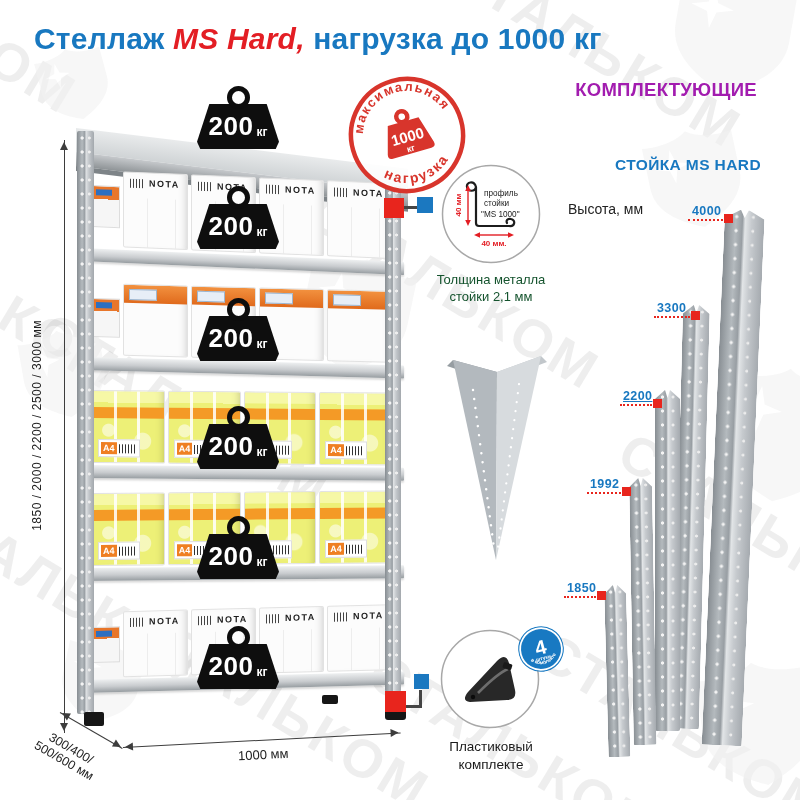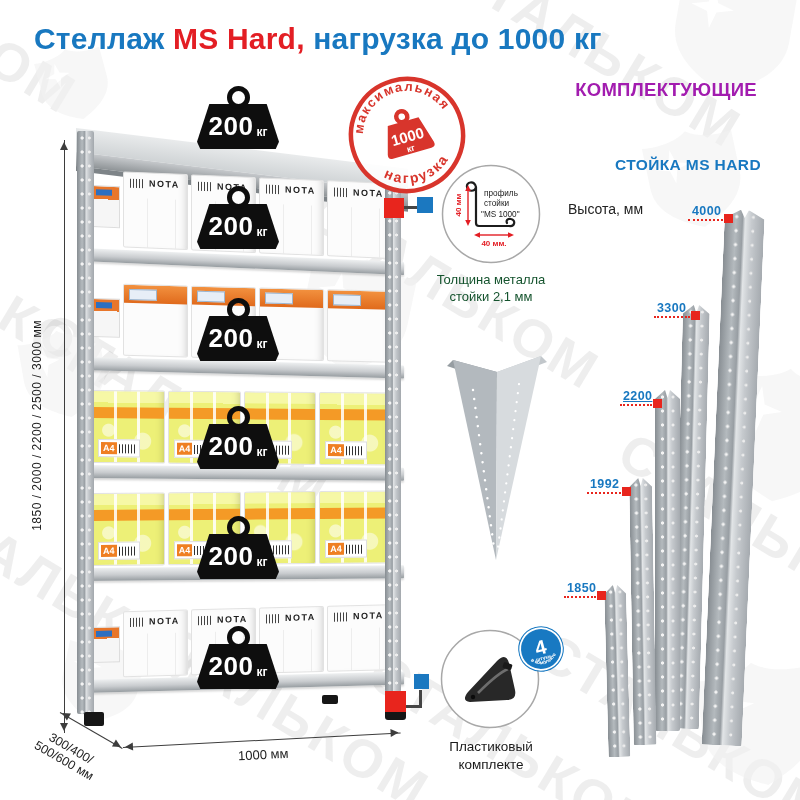--- a/index.html
+++ b/index.html
@@ -5,21 +5,21 @@
   html,body{width:800px;height:800px;margin:0;padding:0;overflow:hidden;background:#fff;
     font-family:"Liberation Sans",sans-serif;position:relative;}
   
   #watermarks{position:absolute;inset:0;z-index:1;overflow:hidden;pointer-events:none;}
   .wm-text{position:absolute;font-size:54px;font-weight:bold;color:rgba(125,125,125,0.13);
     transform:rotate(31deg);transform-origin:0 0;white-space:nowrap;letter-spacing:3px;}
   .wm-shield{position:absolute;opacity:.6;}
   
   #title{position:absolute;left:34px;top:22px;font-size:30px;font-weight:bold;color:#1878c0;
     z-index:20;white-space:nowrap;letter-spacing:.2px;}
-  #title .model{color:#e31e24;}
+  #title .model{color:#e31e24;font-style:italic;}
   
   #rack{position:absolute;inset:0;z-index:10;}
   .lpost{position:absolute;z-index:14;border-radius:2px;
     background-image:
       radial-gradient(circle at 30% 7px,#f4f4f4 1.3px,rgba(255,255,255,0) 1.9px),
       radial-gradient(circle at 72% 7px,#eeeeee 1.2px,rgba(255,255,255,0) 1.8px),
       linear-gradient(90deg,#878d92 0%,#b4babe 30%,#989ea3 46%,#dfe2e4 53%,#c3c7cb 70%,#a3a8ad 100%);
     background-size:100% 14px,100% 14px,100% 100%;}
   .tshelf{position:absolute;transform-origin:0 0;z-index:11;}
   .shelfboard{position:absolute;left:80px;width:324px;height:13px;z-index:13;border-radius:1px;

